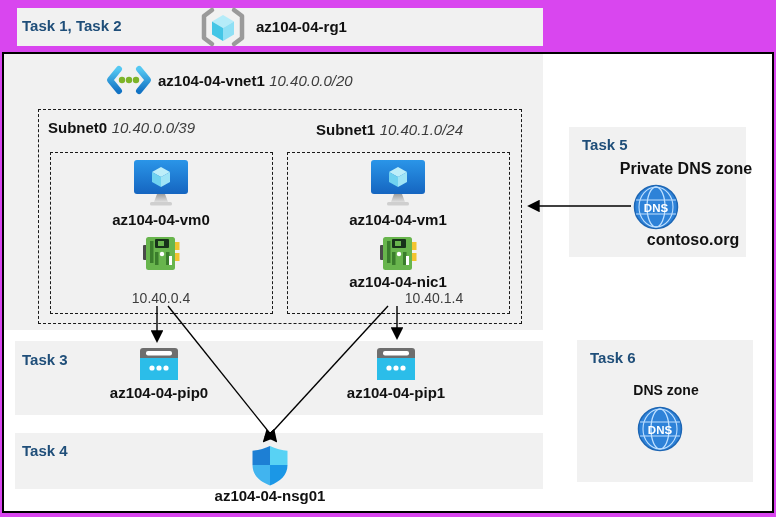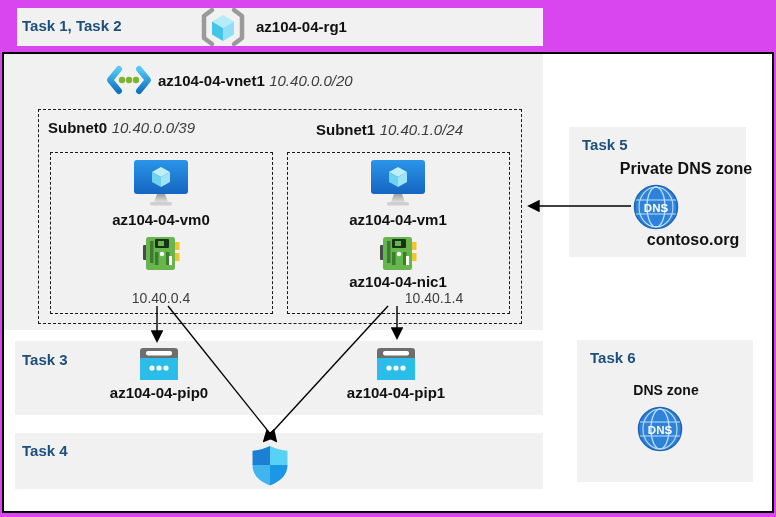--- a/index.html
+++ b/index.html
@@ -205,20 +205,21 @@
         <path d="M18 0 C13 2.5, 5.5 4.5, 0.5 4.7 L0.5 19 C0.5 29.5 8 35.5 18 39.5 C28 35.5 35.5 29.5 35.5 19 L35.5 4.7 C30.5 4.5 23 2.5 18 0 Z"></path>
       </clipPath>
     </defs>
     <g clip-path="url(#shieldClip)">
       <rect x="0" y="0" width="18" height="19" fill="#1d7fd4"></rect>
       <rect x="18" y="0" width="18" height="19" fill="#58d2f4"></rect>
       <rect x="0" y="19" width="18" height="21" fill="#41b4ef"></rect>
       <rect x="18" y="19" width="18" height="21" fill="#1b97e6"></rect>
     </g>
   </svg>
+  <div class="abs cx res-label" style="left:270px;top:487px;">az104-04-nsg01</div>
 
   <svg class="abs arrows" width="776" height="517" viewBox="0 0 776 517">
     <defs>
       <marker id="arr" viewBox="0 0 10 10" refX="8.5" refY="5" markerWidth="9" markerHeight="9" orient="auto-start-reverse">
         <path d="M0,0 L10,5 L0,10 Z" fill="#000"></path>
       </marker>
     </defs>
     <line x1="157" y1="306" x2="157" y2="341" stroke="#000" stroke-width="1.4" marker-end="url(#arr)"></line>
     <line x1="397" y1="306" x2="397" y2="338" stroke="#000" stroke-width="1.4" marker-end="url(#arr)"></line>
     <line x1="168" y1="306" x2="276" y2="441" stroke="#000" stroke-width="1.4" marker-end="url(#arr)"></line>

